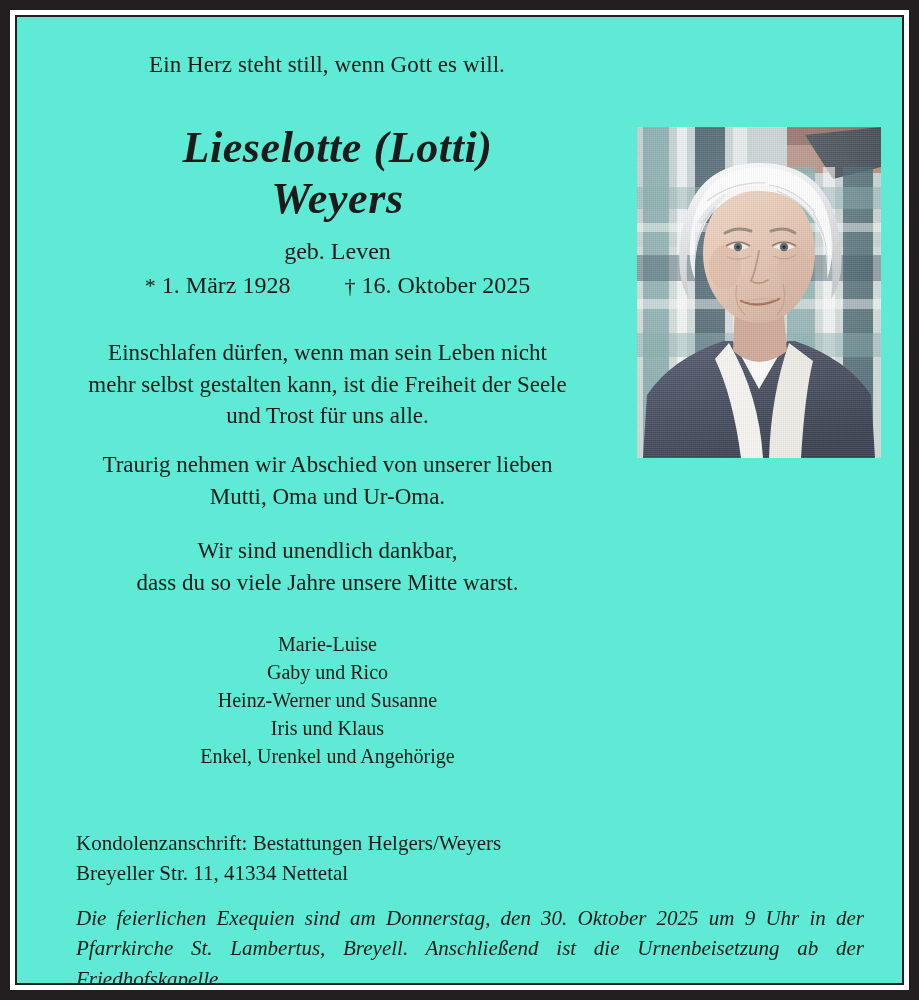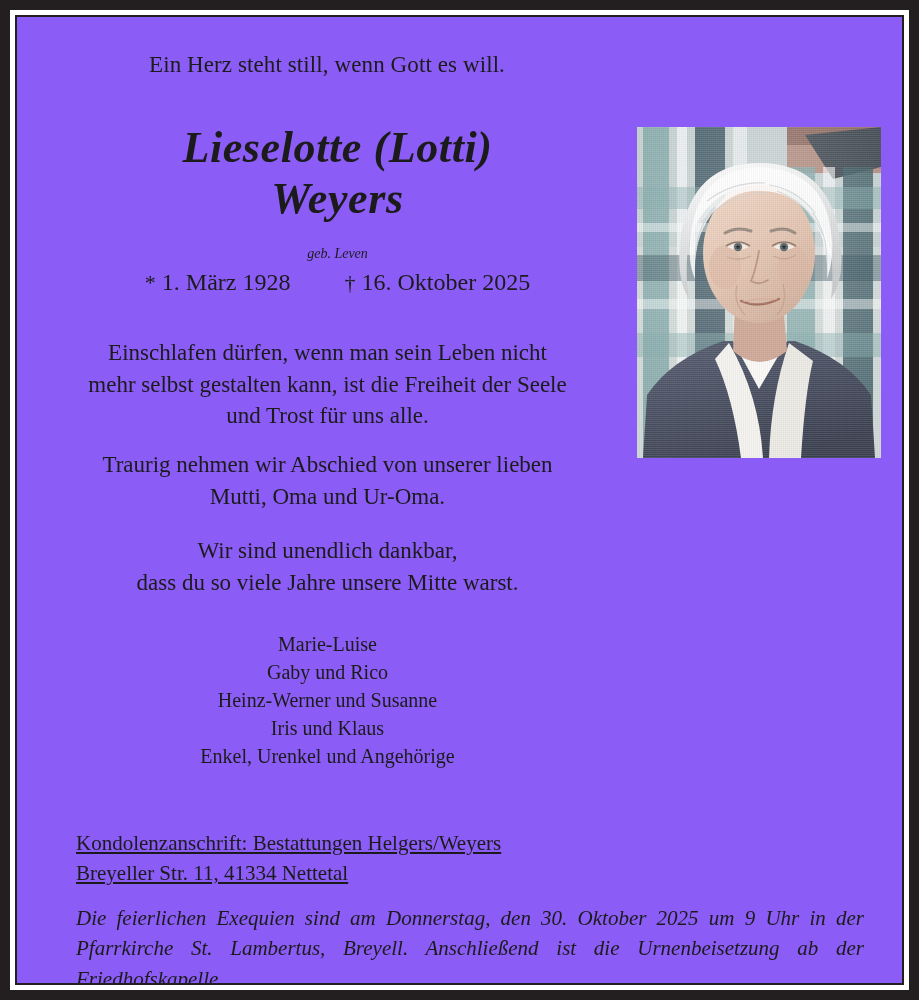--- a/index.html
+++ b/index.html
@@ -34,21 +34,21 @@
   .frame-rule {
     position: absolute;
     inset: 5px;
     box-sizing: border-box;
     border: 2px solid #231f20;    
   }
 
   .page {
     position: absolute;
     inset: 7px;
-    background: #8b5cf6;
+    background: #5eead4;
     overflow: hidden;
   }
 
   
   .opening {
     position: absolute;
     left: 132px;
     top: 35px;
     font-size: 23px;
     letter-spacing: .1px;
@@ -66,23 +66,22 @@
   .name {
     font-family: "Liberation Serif", "DejaVu Serif", serif;
     font-style: italic;
     font-weight: 700;
     font-size: 44px;
     line-height: 1.17;
     letter-spacing: .6px;
     white-space: nowrap;
   }
   .maiden {
-    margin-top: 21px;
-    font-size: 14px;
-    font-style: italic;
+    margin-top: 13px;
+    font-size: 24px;
   }
   .dates {
     margin-top: 7px;
     font-size: 24px;
     white-space: nowrap;
   }
   .dates .gap { display: inline-block; width: 42px; }
   .sym { font-size: 22px; }
 
   
@@ -110,21 +109,20 @@
   }
 
   
   .condolence {
     position: absolute;
     left: 59px;
     top: 812px;
     width: 790px;
     font-size: 21px;
     line-height: 1.42;
-    text-decoration: underline;
   }
   .service {
     position: absolute;
     left: 59px;
     top: 886px;
     width: 788px;
     font-size: 21px;
     line-height: 1.45;
     text-align: justify;
     font-style: italic;

